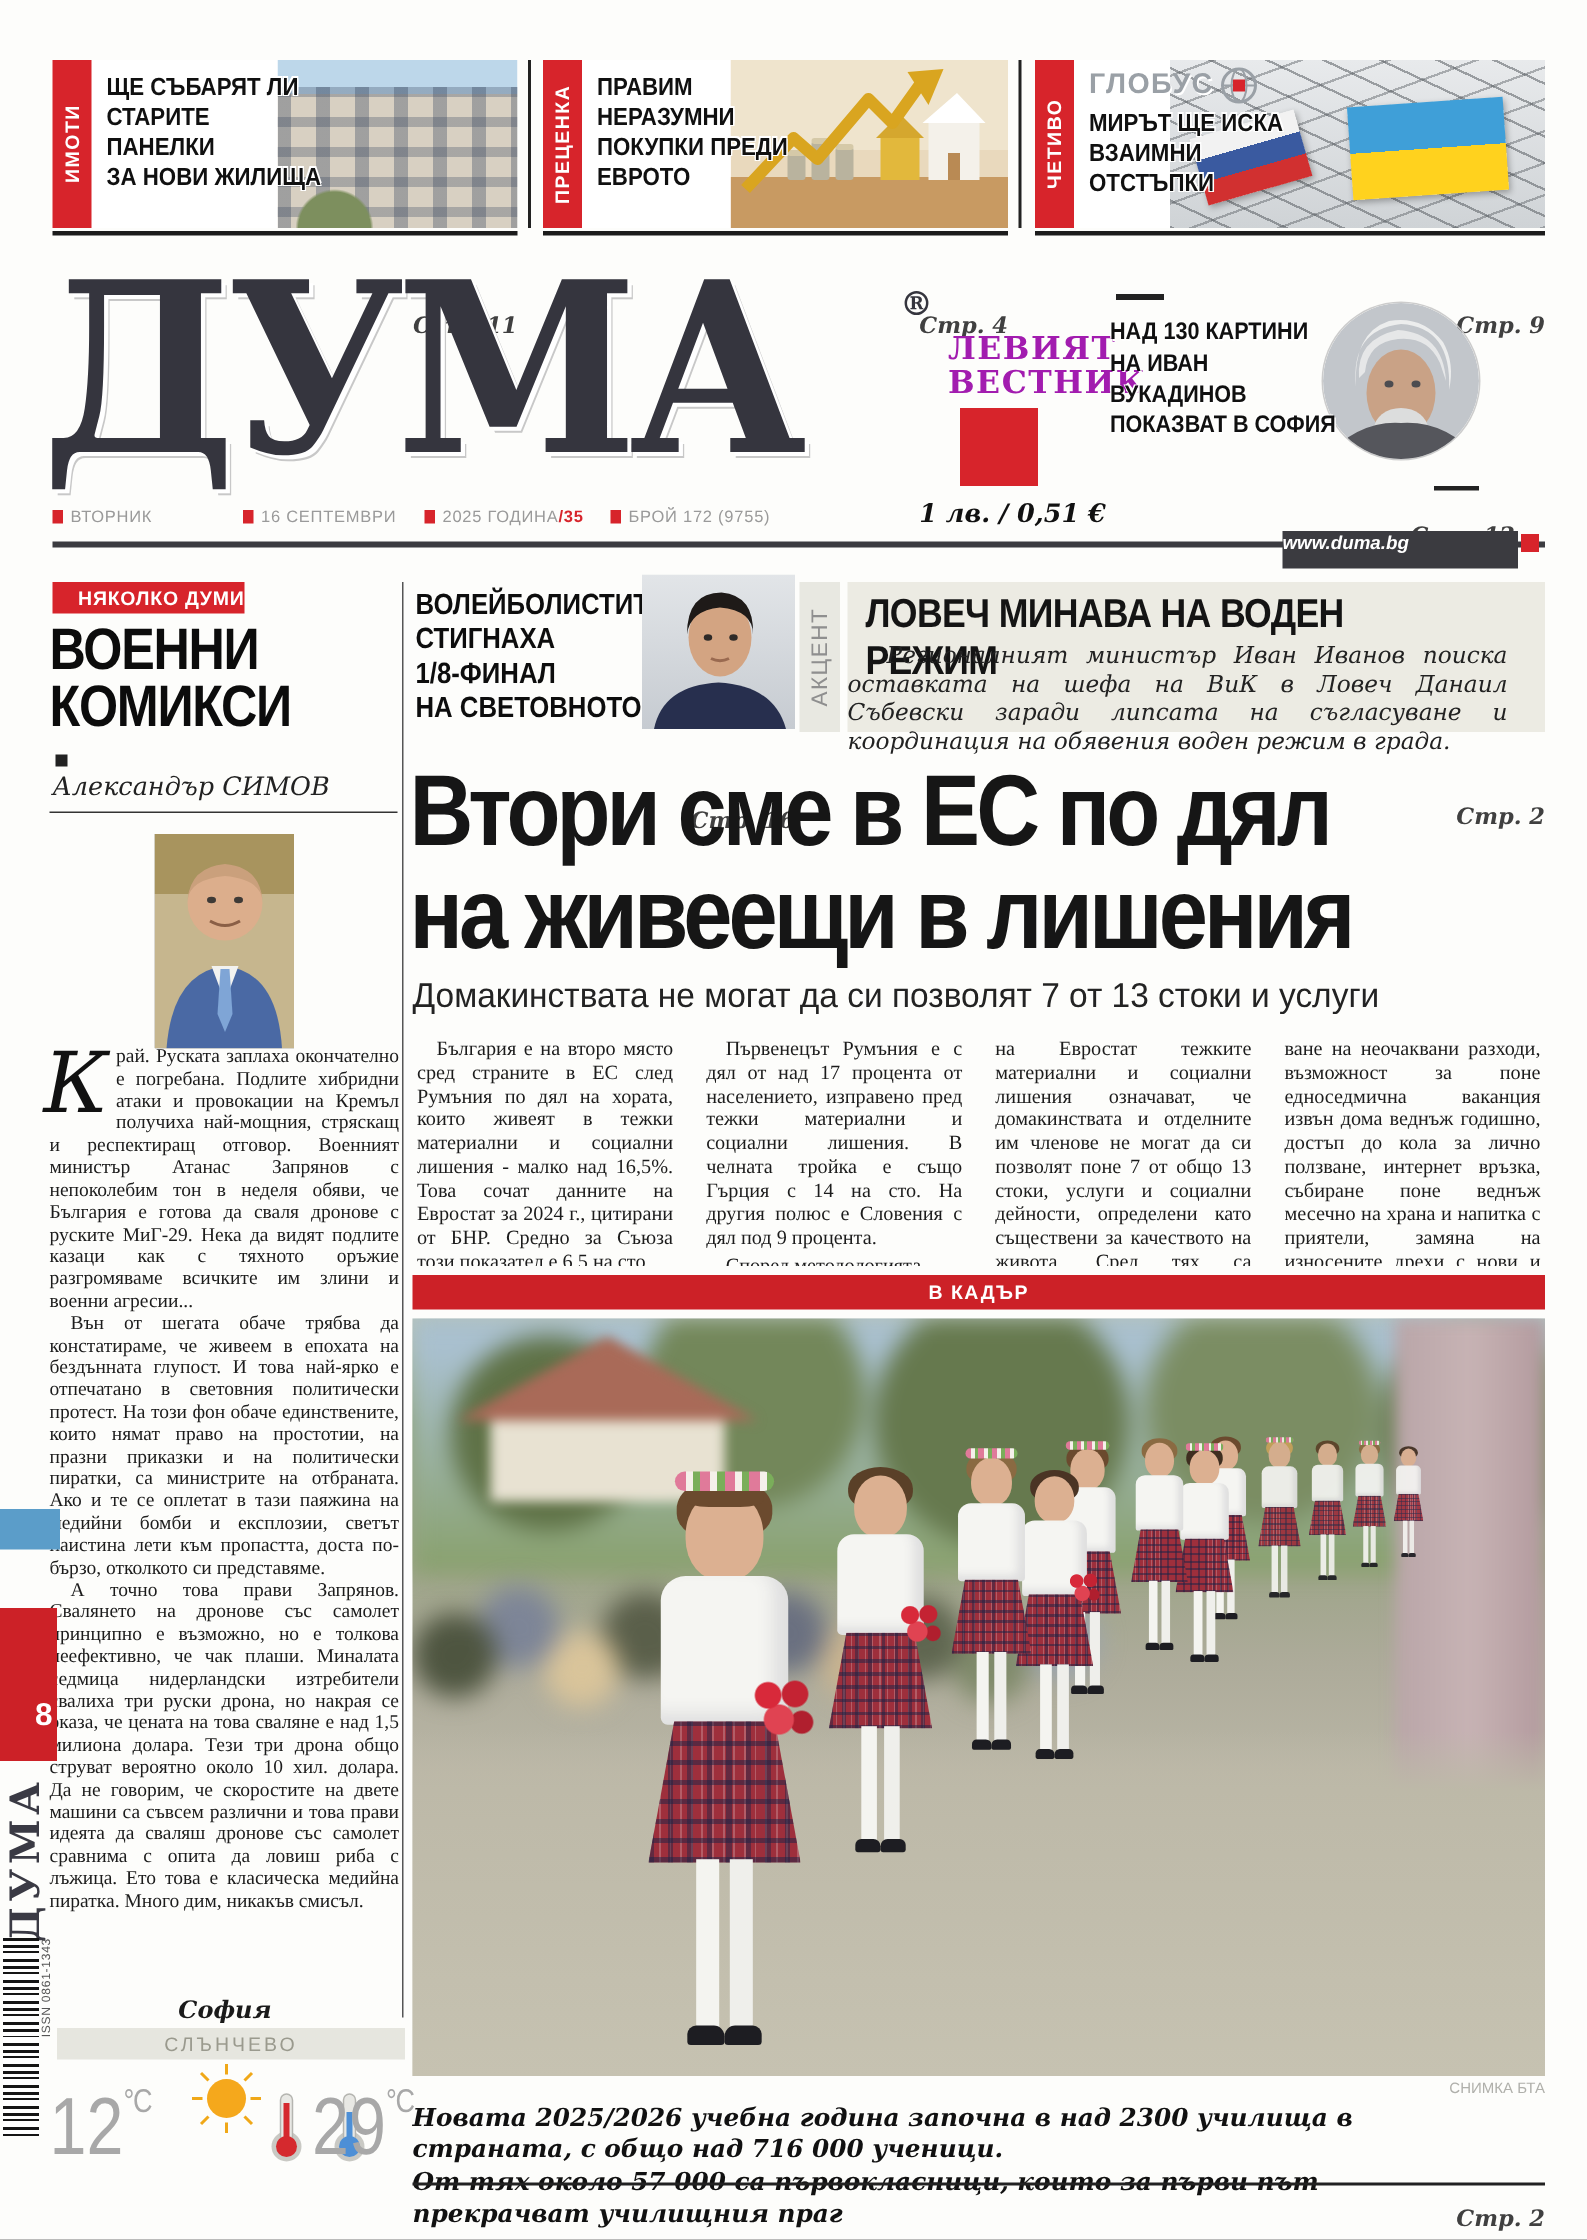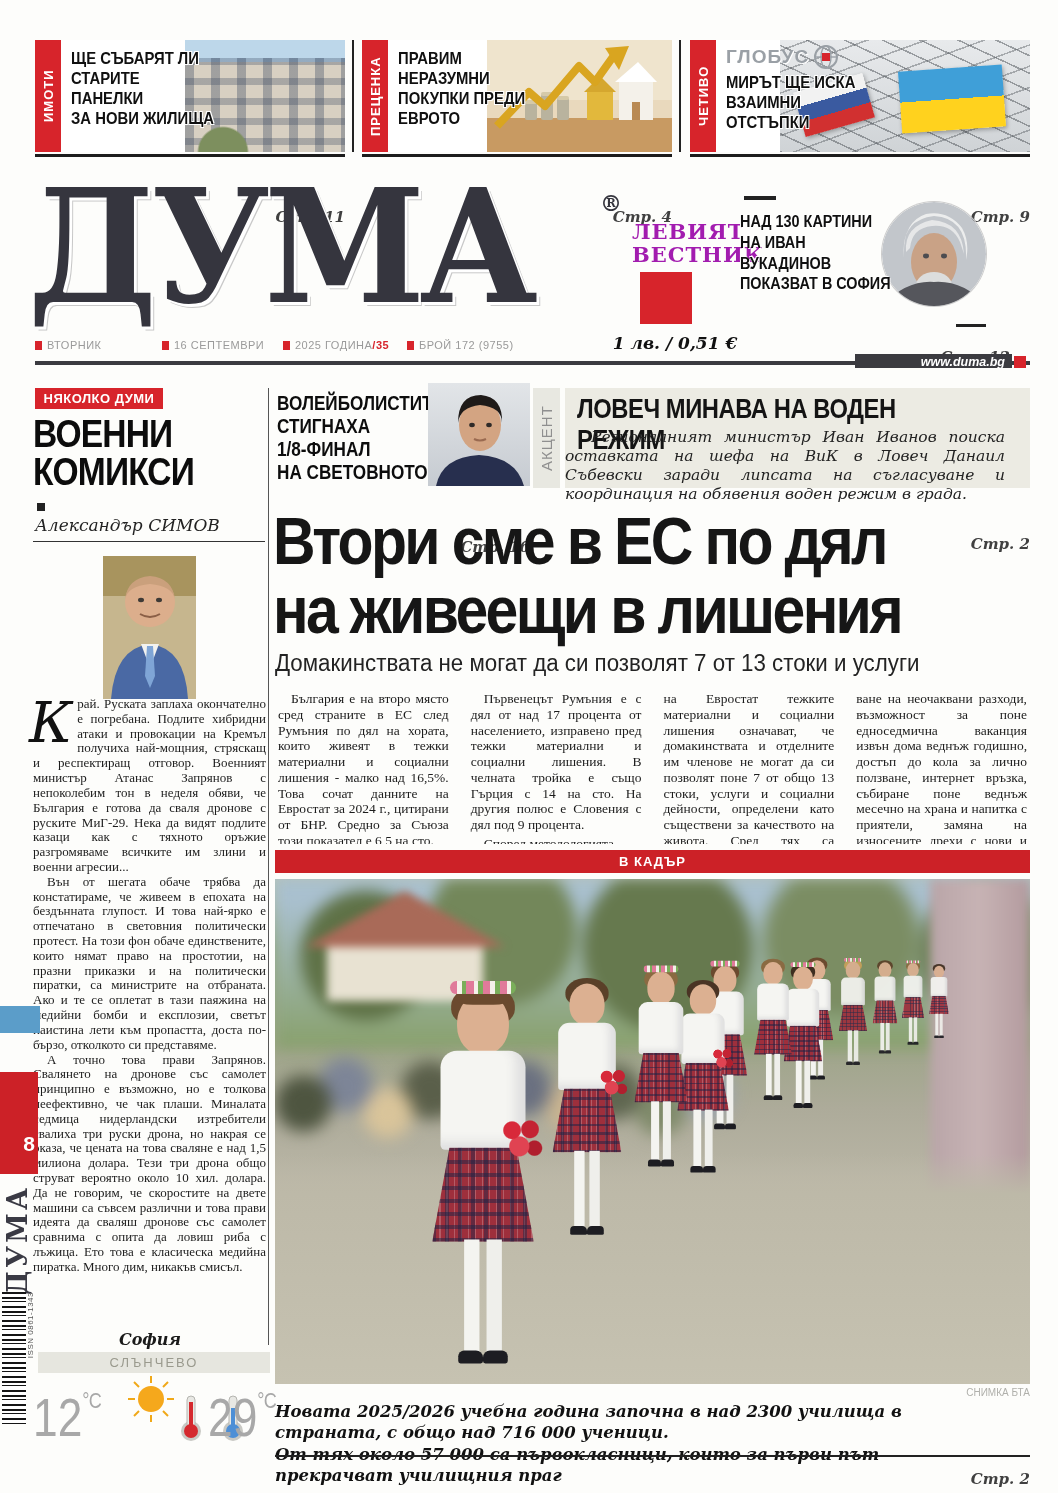--- a/index.html
+++ b/index.html
@@ -39,27 +39,27 @@
       box-shadow:0 0 0 1px #ccc;}
   #promo-page{left:930px;top:300px;width:80px;text-align:right;}
   #promo-dash2{left:956px;top:324px;width:30px;height:3px;background:#222;}
 
   
   .dl-item{position:absolute;top:0;font:11px "Liberation Sans",sans-serif;color:#9a9a9a;letter-spacing:.5px;white-space:nowrap;}
   .dl-sq{display:inline-block;width:7px;height:9px;background:#d7242b;margin-right:5px;vertical-align:-1px;}
   .dl-red{color:#d7242b;font-weight:bold;}
   #price{font:bold italic 17px "DejaVu Serif",serif;color:#111;}
   #rulebar{left:35px;top:361px;width:995px;height:4px;background:#3b3b40;}
-  #sitebox{left:855px;top:354px;width:150px;height:14px;background:#3b3b40;color:#fff;
-      font:bold italic 12.5px/17px "Liberation Sans",sans-serif;text-align:right;padding-right:7px;}
+  #sitebox{left:855px;top:354px;width:150px;height:25px;background:#3b3b40;color:#fff;
+      font:bold italic 12.5px/17px "Liberation Sans",sans-serif;padding-right:7px;}
   #sitesq{left:1014px;top:356px;width:12px;height:12px;background:#d7242b;}
 
   
   #op-kicker{left:35px;top:388px;width:128px;height:21px;background:#d7242b;color:#fff;
-      font:bold 13px/21px "Liberation Sans",sans-serif;text-align:center;letter-spacing:.5px;}
+      font:bold 13px/21px "Liberation Sans",sans-serif;text-align:right;letter-spacing:.5px;}
   #op-title{left:33px;top:415px;font:bold 39px/0.98 "Liberation Sans",sans-serif;color:#0c0c0c;
       transform:scaleX(.86);transform-origin:0 0;letter-spacing:-1px;}
   #op-bullet{left:37px;top:503px;width:8px;height:8px;background:#222;}
   #op-author{left:35px;top:515px;font:italic 17px "DejaVu Serif",serif;color:#222;}
   #op-rule{left:33px;top:541px;width:232px;height:1px;background:#333;}
   #op-photo{left:103px;top:556px;width:93px;height:143px;overflow:hidden;}
   #op-text{left:33px;top:697px;width:233px;font:13px/1.14 "Liberation Serif",serif;
       text-align:justify;color:#1c1c1c;}
   #op-text p{margin:0;}
   #op-text p.ind{text-indent:14px;}

